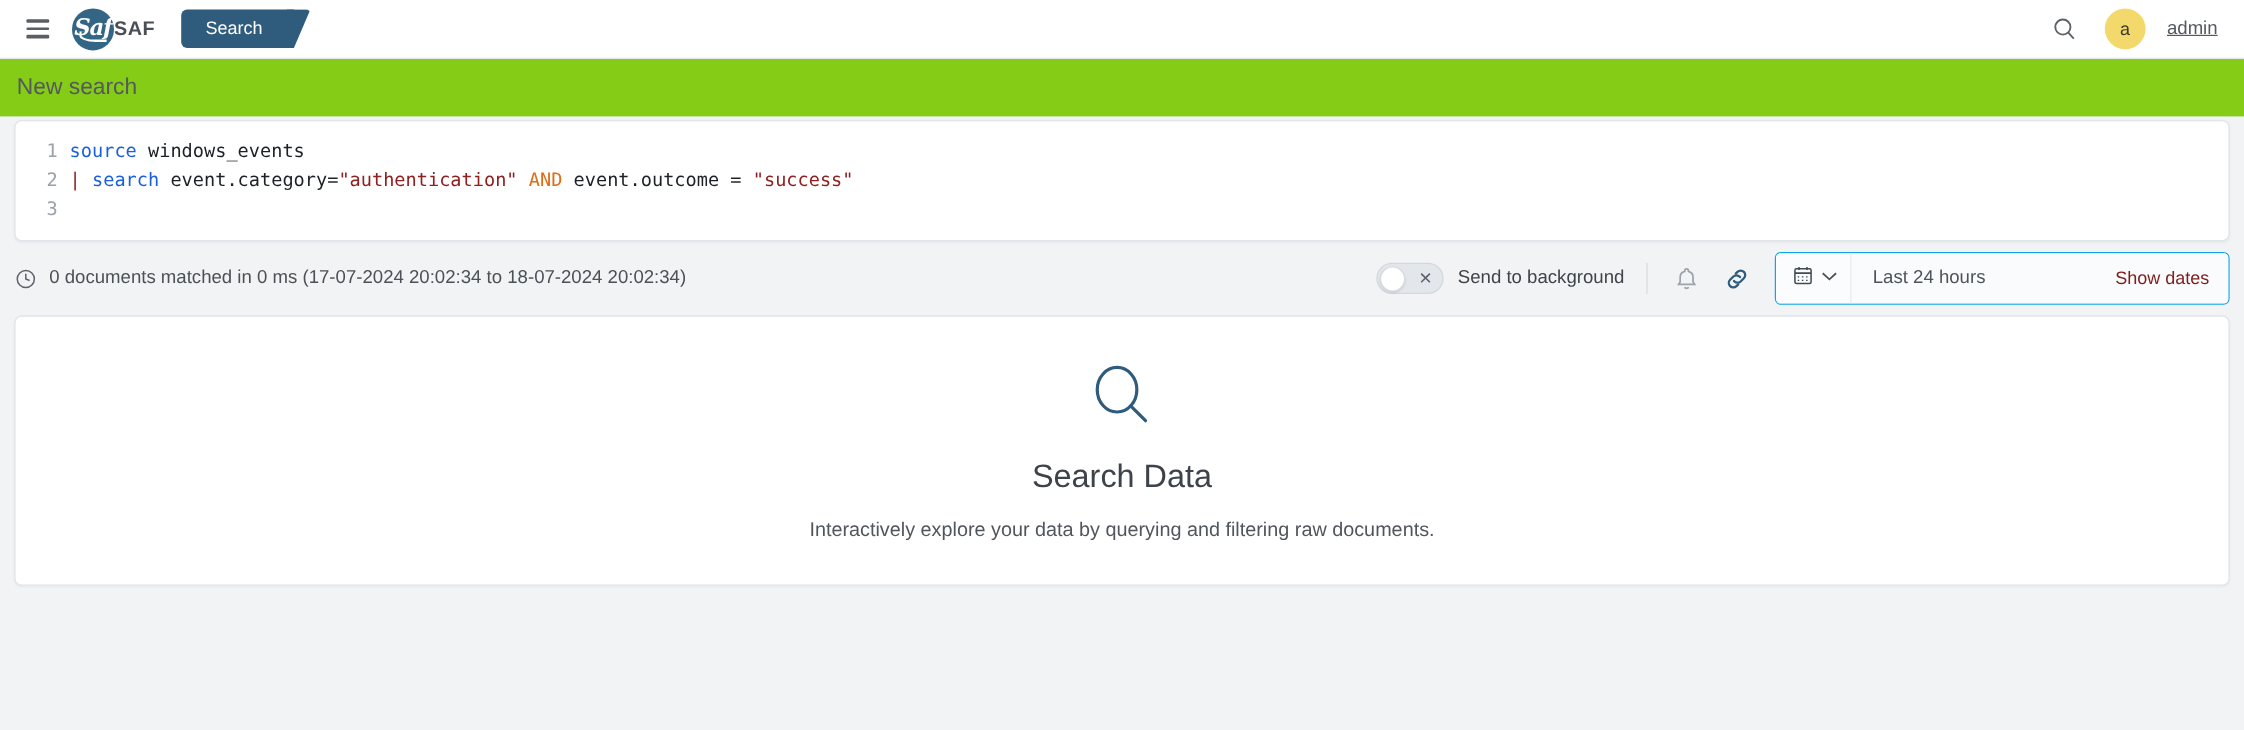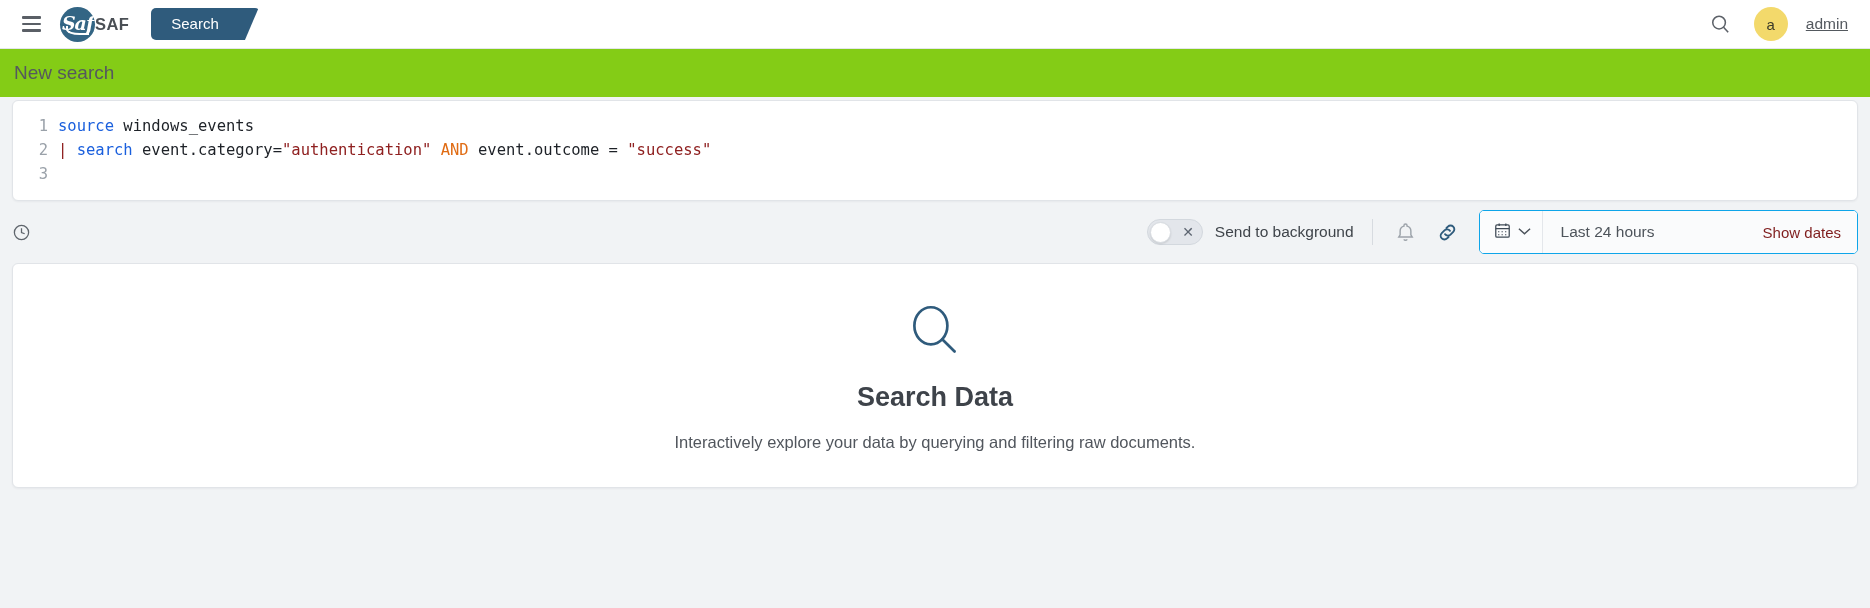--- a/index.html
+++ b/index.html
@@ -231,21 +231,21 @@
     background: #ffffff;
     border: 1px solid #e1e4e8;
     border-radius: 6px;
     height: 225px;
     display: flex; flex-direction: column;
     align-items: center; justify-content: center;
     box-shadow: 0 1px 2px rgba(30,40,55,.05);
   }
   .empty-icon { margin-bottom: 12px; }
   .empty-title {
-    font-size: 27px; color: #3e434a; font-weight: 700;
+    font-size: 27px; color: #3e434a; font-weight: 400;
     margin-bottom: 20px;
   }
   .empty-sub { font-size: 16.5px; color: #51565d; }
 </style>
 </head>
 <body>
 
 <div class="topbar">
 
   <div class="hamburger">
@@ -292,20 +292,21 @@
 
 <div class="status-row">
 
   <div class="status-left">
     <span class="clock-icon">
       <svg width="19" height="19" viewBox="0 0 24 24" fill="none" stroke="#5e646b" stroke-width="1.6">
         <circle cx="12" cy="12" r="9"></circle>
         <polyline points="12,6.5 12,12 16,13.6"></polyline>
       </svg>
     </span>
+    <span>0 documents matched in 0 ms (17-07-2024 20:02:34 to 18-07-2024 20:02:34)</span>
   </div>
 
   <div class="status-mid">
     <div class="toggle">
       <span class="knob"></span>
       <span class="x-mark">✕</span>
     </div>
     <span class="bg-label">Send to background</span>
 
     <span class="vdivider"></span>

